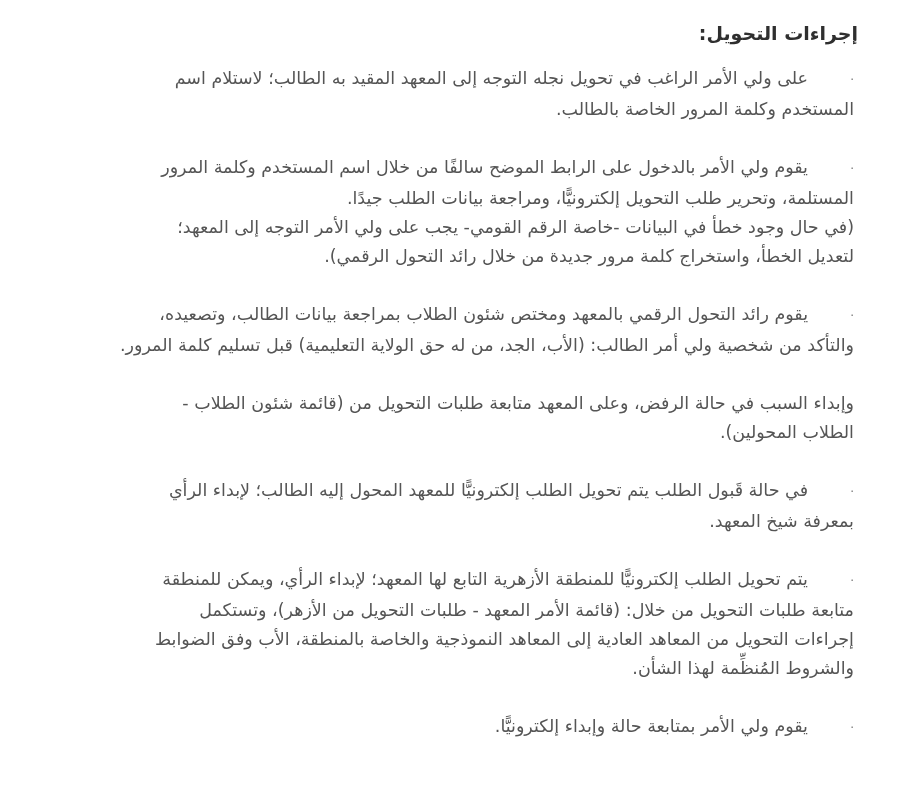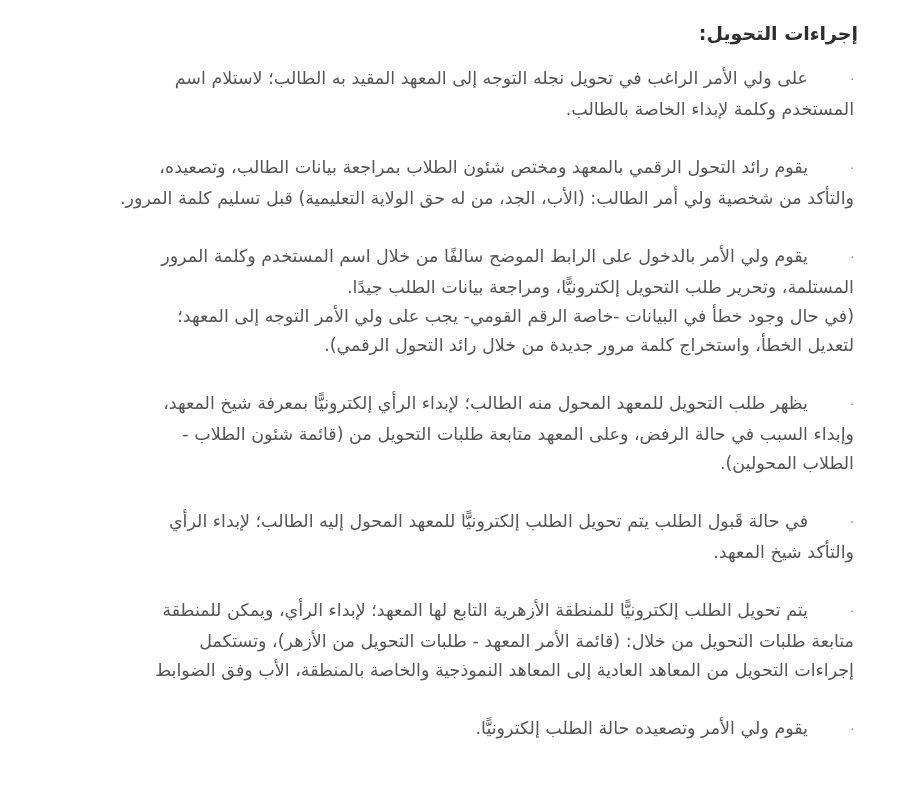--- a/index.html
+++ b/index.html
@@ -56,49 +56,49 @@
   </style>
 </head>
 <body>
 
 <div class="page">
   <h2 class="heading">إجراءات التحويل:</h2>
 
   <ul class="steps">
     <li class="step">
       <span class="step-line"><span class="bullet">·</span><span>على ولي الأمر الراغب في تحويل نجله التوجه إلى المعهد المقيد به الطالب؛ لاستلام اسم</span></span>
-      <span class="step-line">المستخدم وكلمة لإبداء الخاصة بالطالب.</span>
-    </li>
-
-    <li class="step">
-      <span class="step-line"><span class="bullet">·</span><span>يقوم رائد التحول الرقمي بالمعهد ومختص شئون الطلاب بمراجعة بيانات الطالب، وتصعيده،</span></span>
-      <span class="step-line">والتأكد من شخصية ولي أمر الطالب: (الأب، الجد، من له حق الولاية التعليمية) قبل تسليم كلمة المرور.</span>
+      <span class="step-line">المستخدم وكلمة المرور الخاصة بالطالب.</span>
     </li>
 
     <li class="step">
       <span class="step-line"><span class="bullet">·</span><span>يقوم ولي الأمر بالدخول على الرابط الموضح سالفًا من خلال اسم المستخدم وكلمة المرور</span></span>
       <span class="step-line">المستلمة، وتحرير طلب التحويل إلكترونيًّا، ومراجعة بيانات الطلب جيدًا.</span>
       <span class="step-line">(في حال وجود خطأ في البيانات -خاصة الرقم القومي- يجب على ولي الأمر التوجه إلى المعهد؛</span>
       <span class="step-line">لتعديل الخطأ، واستخراج كلمة مرور جديدة من خلال رائد التحول الرقمي).</span>
     </li>
 
     <li class="step">
-      <span class="step-line"><span class="bullet">·</span><span>يظهر طلب التحويل للمعهد المحول منه الطالب؛ لإبداء الرأي إلكترونيًّا بمعرفة شيخ المعهد،</span></span>
+      <span class="step-line"><span class="bullet">·</span><span>يقوم رائد التحول الرقمي بالمعهد ومختص شئون الطلاب بمراجعة بيانات الطالب، وتصعيده،</span></span>
+      <span class="step-line">والتأكد من شخصية ولي أمر الطالب: (الأب، الجد، من له حق الولاية التعليمية) قبل تسليم كلمة المرور.</span>
+    </li>
+
+    <li class="step">
       <span class="step-line">وإبداء السبب في حالة الرفض، وعلى المعهد متابعة طلبات التحويل من (قائمة شئون الطلاب -</span>
       <span class="step-line">الطلاب المحولين).</span>
     </li>
 
     <li class="step">
       <span class="step-line"><span class="bullet">·</span><span>في حالة قَبول الطلب يتم تحويل الطلب إلكترونيًّا للمعهد المحول إليه الطالب؛ لإبداء الرأي</span></span>
-      <span class="step-line">والتأكد شيخ المعهد.</span>
+      <span class="step-line">بمعرفة شيخ المعهد.</span>
     </li>
 
     <li class="step">
       <span class="step-line"><span class="bullet">·</span><span>يتم تحويل الطلب إلكترونيًّا للمنطقة الأزهرية التابع لها المعهد؛ لإبداء الرأي، ويمكن للمنطقة</span></span>
       <span class="step-line">متابعة طلبات التحويل من خلال: (قائمة الأمر المعهد - طلبات التحويل من الأزهر)، وتستكمل</span>
       <span class="step-line">إجراءات التحويل من المعاهد العادية إلى المعاهد النموذجية والخاصة بالمنطقة، الأب وفق الضوابط</span>
+      <span class="step-line">والشروط المُنظِّمة لهذا الشأن.</span>
     </li>
 
     <li class="step">
-      <span class="step-line"><span class="bullet">·</span><span>يقوم ولي الأمر وتصعيده حالة الطلب إلكترونيًّا.</span></span>
+      <span class="step-line"><span class="bullet">·</span><span>يقوم ولي الأمر بمتابعة حالة وإبداء إلكترونيًّا.</span></span>
     </li>
   </ul>
 </div>
 
 </body></html>

